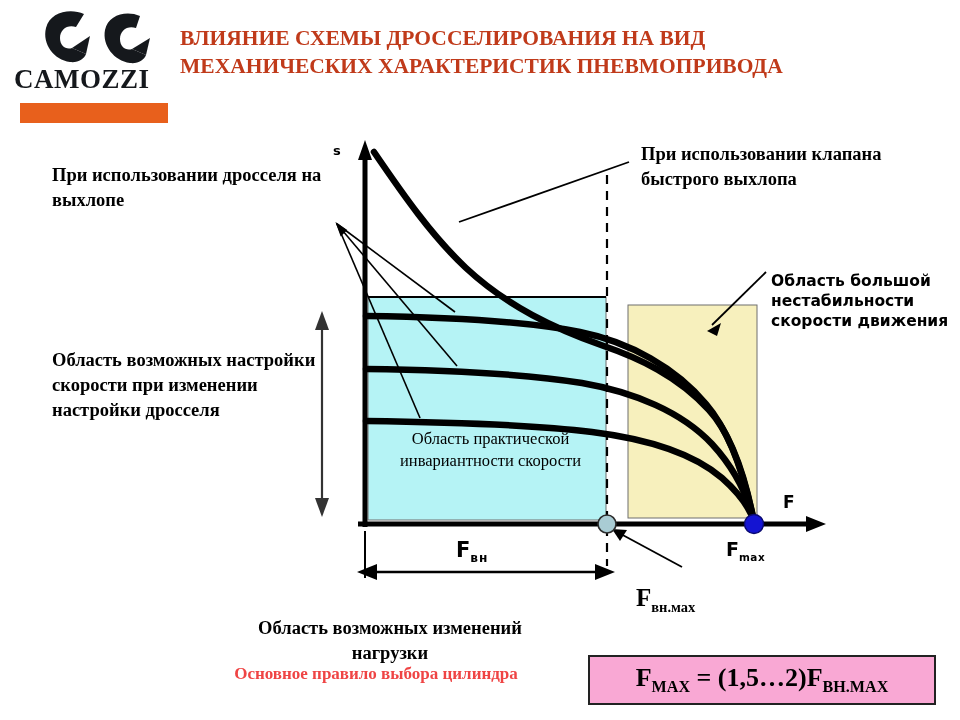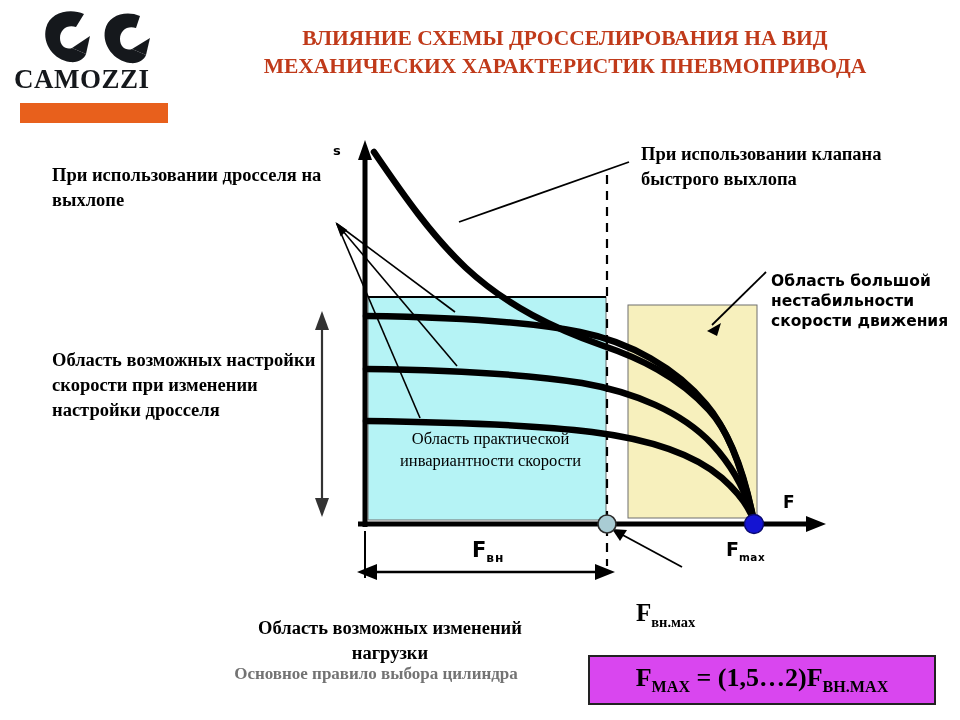--- a/index.html
+++ b/index.html
@@ -52,21 +52,21 @@
     width: 148px;
     height: 20px;
     background: #e8601c;
   }
 
   
   #title {
     left: 180px;
     top: 24px;
     width: 770px;
-    text-align: center;
+    text-align: left;
     color: #c03a1a;
     font-family: "Liberation Serif", serif;
     font-weight: bold;
     font-size: 21.5px;
     line-height: 28px;
   }
 
   
   .caption-bold {
     font-family: "Liberation Serif", serif;
@@ -103,70 +103,70 @@
     color: #000000;
     text-align: center;
   }
 
   
   #rule-text {
     left: 176px;
     top: 664px;
     width: 400px;
     text-align: center;
-    color: #737373;
+    color: #ef4444;
     font-family: "Liberation Serif", serif;
     font-weight: bold;
     font-size: 17px;
   }
 
   
   #formula-box {
     left: 588px;
     top: 655px;
     width: 348px;
     height: 50px;
-    background: #d946ef;
+    background: #f9a8d4;
     border: 2px solid #222222;
     box-sizing: border-box;
     display: flex;
     align-items: center;
     justify-content: center;
   }
   #formula-text {
     font-family: "Liberation Serif", serif;
     font-weight: bold;
     font-size: 26px;
     color: #000000;
     white-space: nowrap;
   }
   #formula-text sub { font-size: 0.62em; }
 
   
   #label-fvnmax {
     left: 636px;
-    top: 599px;
+    top: 584px;
     font-family: "Liberation Serif", serif;
     font-weight: bold;
     font-size: 25px;
     color: #000000;
     white-space: nowrap;
   }
   #label-fvnmax sub { font-size: 0.58em; }
 
   
   .label-sans-bold {
     font-family: "DejaVu Sans", sans-serif;
     font-weight: bold;
     color: #000000;
     white-space: nowrap;
   }
   #label-s    { left: 333px; top: 143px; font-size: 13px; }
   #label-f    { left: 783px; top: 492px; font-size: 17px; }
-  #label-fvn  { left: 456px; top: 538px; font-size: 21px; margin-left: 16px; }
+  #label-fvn  { left: 456px; top: 538px; font-size: 21px; }
   #label-fvn sub  { font-size: 0.58em; letter-spacing: 1px; }
   #label-fmax { left: 726px; top: 538px; font-size: 19px; }
   #label-fmax sub { font-size: 0.55em; letter-spacing: 0.5px; }
 
   
   #chart-svg {
     left: 0;
     top: 0;
     width: 960px;
     height: 720px;

